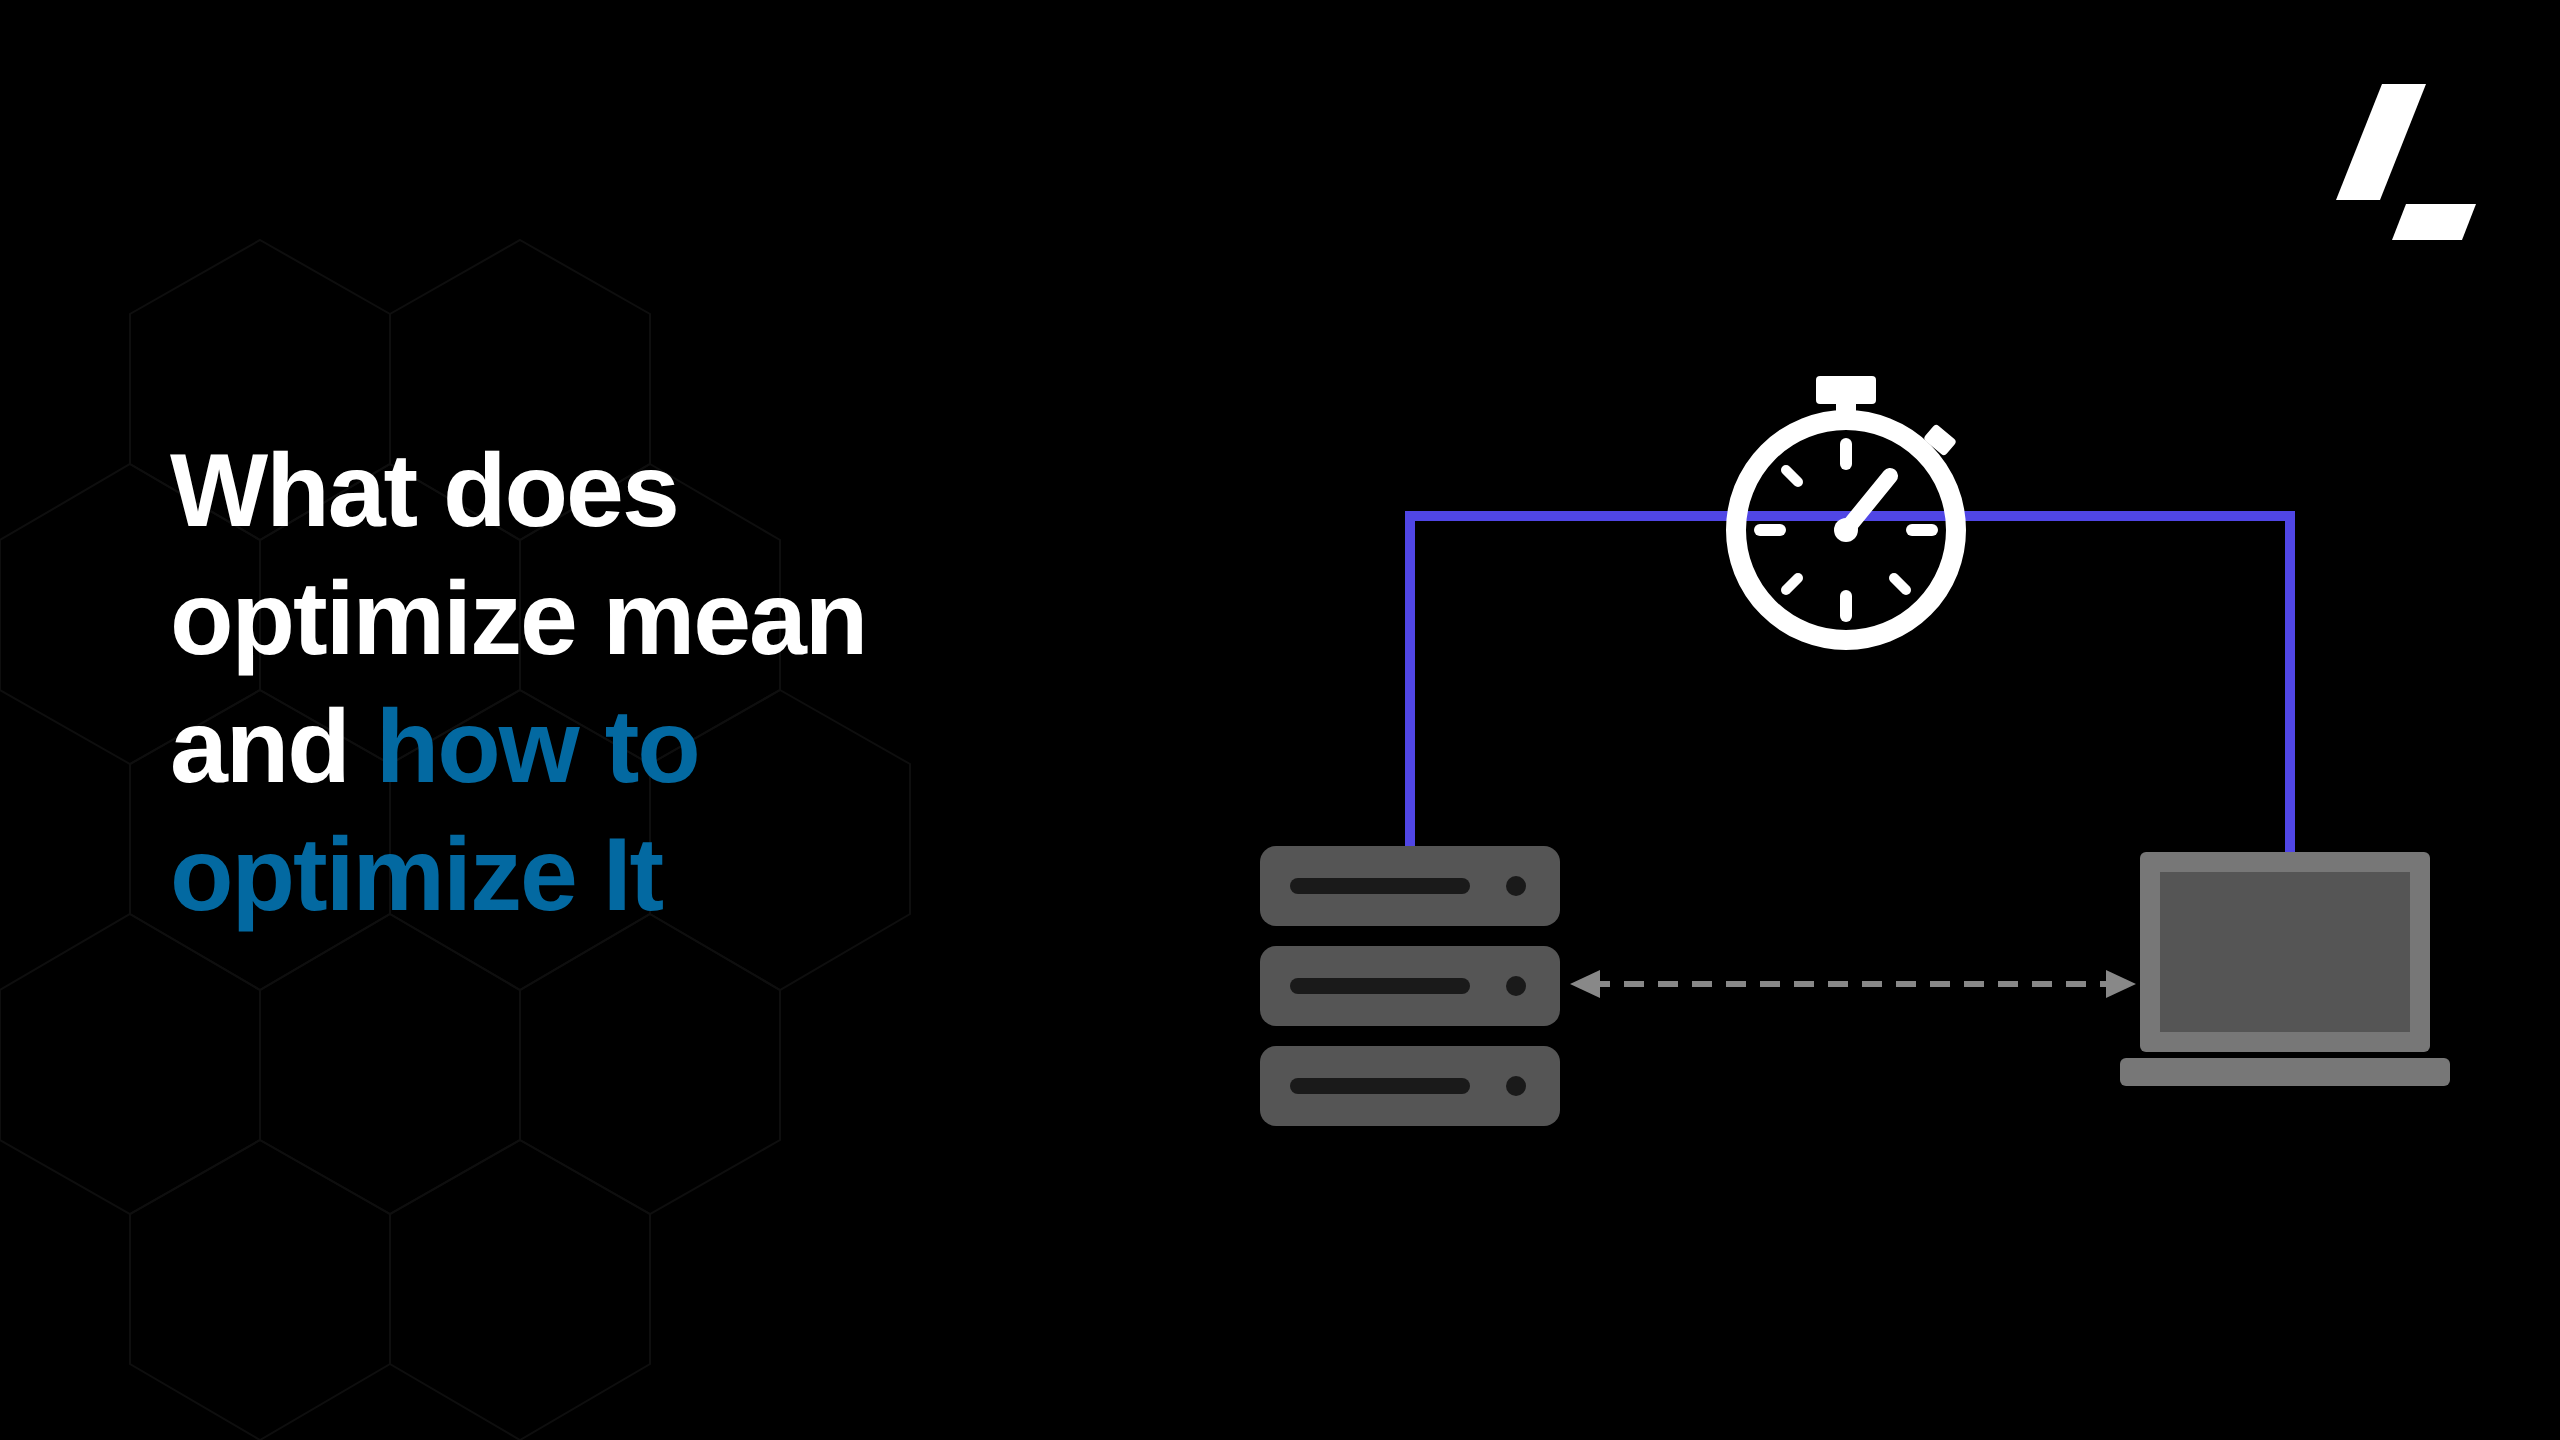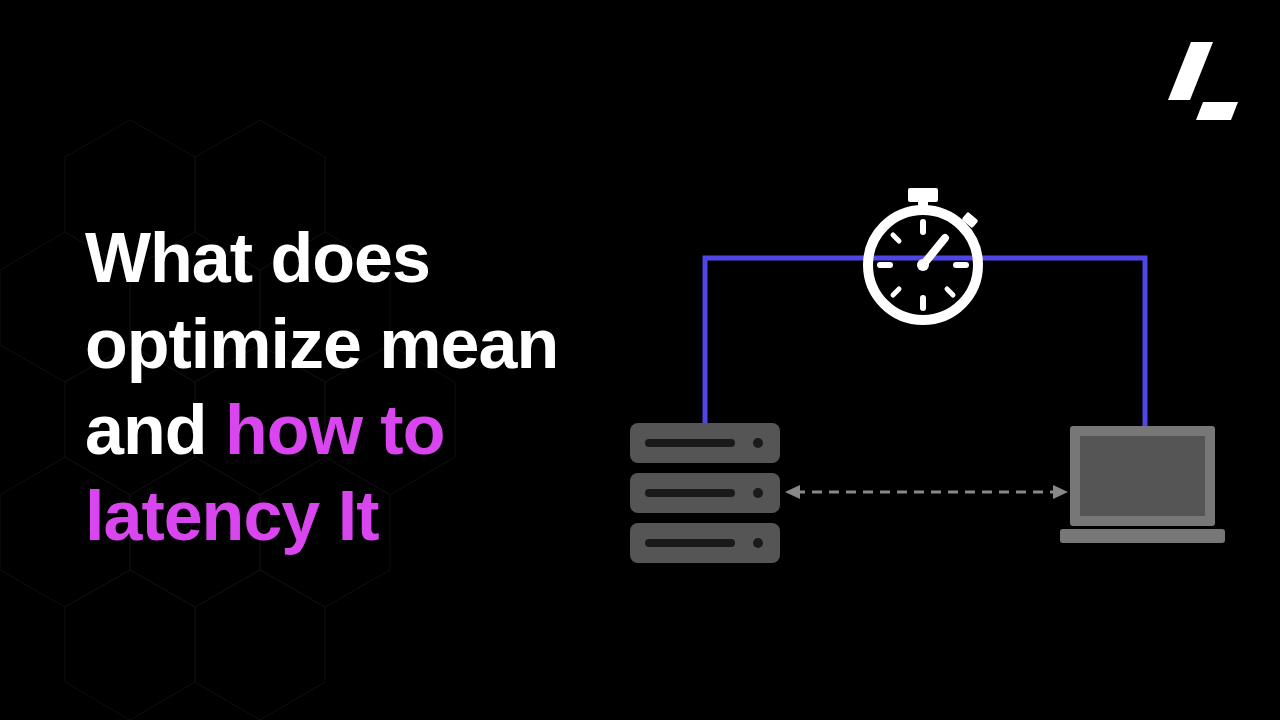--- a/index.html
+++ b/index.html
@@ -23,28 +23,28 @@
     position: absolute;
     right: 42px;
     top: 42px;
     width: 80px;
     height: 78px;
   }
   .heading {
     position: absolute;
     left: 85px;
     top: 215px;
-    font-size: 70px;
+    font-size: 52px;
     font-weight: 700;
     line-height: 1.23;
     color: #ffffff;
     letter-spacing: -1px;
   }
   .accent {
-    color: #d946ef;
+    color: #0369a1;
   }
   .diagram {
     position: absolute;
     left: 620px;
     top: 180px;
     width: 620px;
     height: 400px;
   }
 </style>
 </head>
@@ -70,21 +70,21 @@
 
 <svg class="logo" viewBox="0 0 80 78">
   <polygon points="33,0 55,0 32,58 10,58" fill="#ffffff"></polygon>
   <polygon points="45,60 80,60 73,78 38,78" fill="#ffffff"></polygon>
 </svg>
 
 <div class="heading">
   <span>What does</span><br>
   <span>optimize mean</span><br>
   <span>and </span><span class="accent">how to</span><br>
-  <span class="accent">latency It</span>
+  <span class="accent">optimize It</span>
 </div>
 
 <svg class="diagram" viewBox="0 0 620 400">
 
   <path d="M 85 250 L 85 78 L 525 78 L 525 250" stroke="#5046e5" stroke-width="5" fill="none"></path>
 
   <g transform="translate(303,85)">
     <rect x="-15" y="-77" width="30" height="14" rx="2" fill="#ffffff"></rect>
     <rect x="-5" y="-65" width="10" height="12" fill="#ffffff"></rect>
     <rect x="40" y="-50" width="14" height="10" rx="2" fill="#ffffff" transform="rotate(40 47 -45)"></rect>

